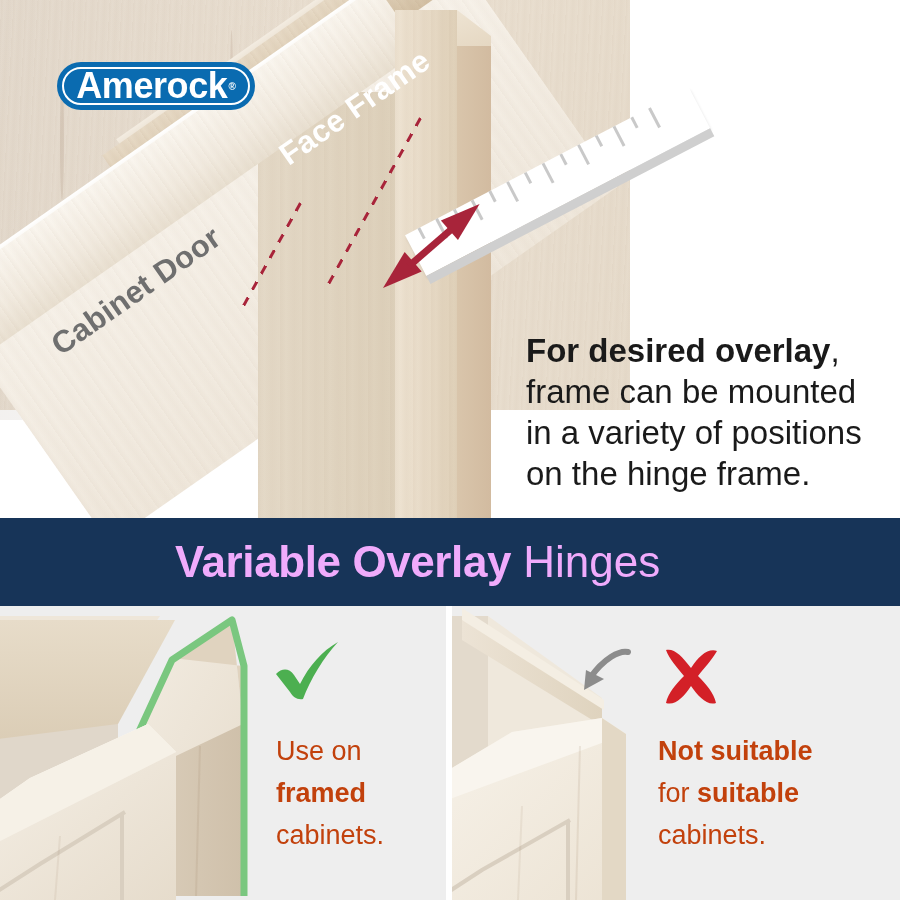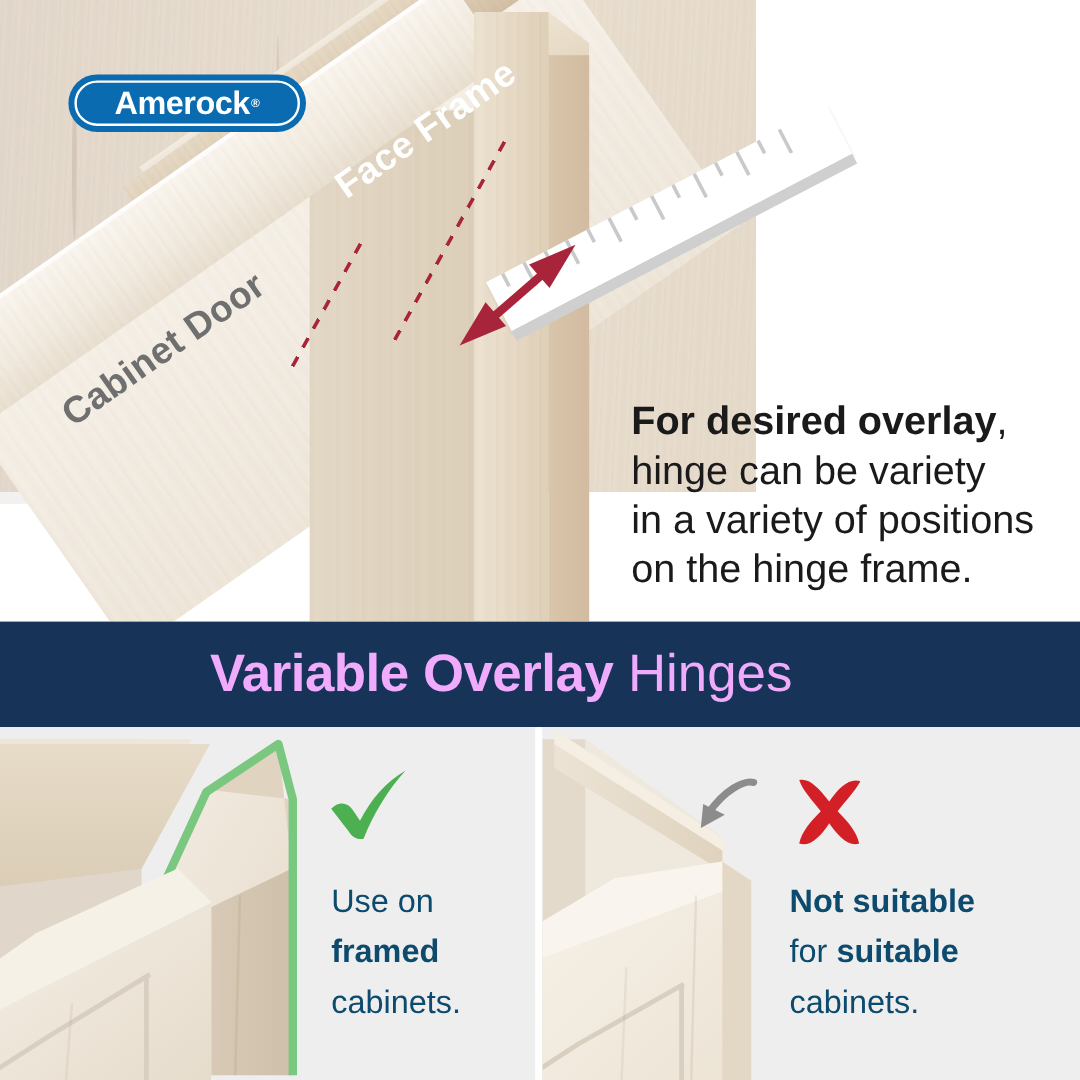--- a/index.html
+++ b/index.html
@@ -188,21 +188,21 @@
   #amerock-logo::before {
     content: "";
     position: absolute;
     left: 5px; top: 5px; right: 5px; bottom: 5px;
     border: 2.5px solid #ffffff;
     border-radius: 20px;
   }
   #amerock-logo-text {
     position: relative;
     color: #ffffff;
-    font-size: 27px;
+    font-size: 36px;
     font-weight: 700;
     letter-spacing: -0.4px;
     line-height: 1;
   }
   #amerock-logo-reg {
     position: relative;
     color: #ffffff;
     font-size: 10px;
     vertical-align: super;
     font-weight: 700;
@@ -353,21 +353,21 @@
     width: 62px; height: 58px;
   }
   #gray-arrow {
     position: absolute;
     left: 574px; top: 648px;
     width: 58px; height: 52px;
   }
 
   .bottom-copy {
     position: absolute;
-    color: #0c4a6e;
+    color: #c2410c;
     font-size: 27px;
     line-height: 42px;
   }
   #copy-left  { left: 276px; top: 730px; width: 170px; }
   #copy-right { left: 658px; top: 730px; width: 235px; }
   .bottom-copy .strong { font-weight: 700; }
 </style>
 </head>
 <body>
 
@@ -428,21 +428,21 @@
     <div id="overlay-arrow">
       <div class="head-l"></div>
       <div class="shaft"></div>
       <div class="head-r"></div>
     </div>
 
     <div id="top-copy">
       <div>
         <span class="strong">For desired overlay</span><span>,</span>
       </div>
-      <div>hinge can be variety</div>
+      <div>frame can be mounted</div>
       <div>in a variety of positions</div>
       <div>on the hinge frame.</div>
     </div>
   </div>
 
   <div id="banner">
     <div id="banner-title">
       <span class="bold">Variable Overlay</span>
       <span class="light">Hinges</span>
     </div>

